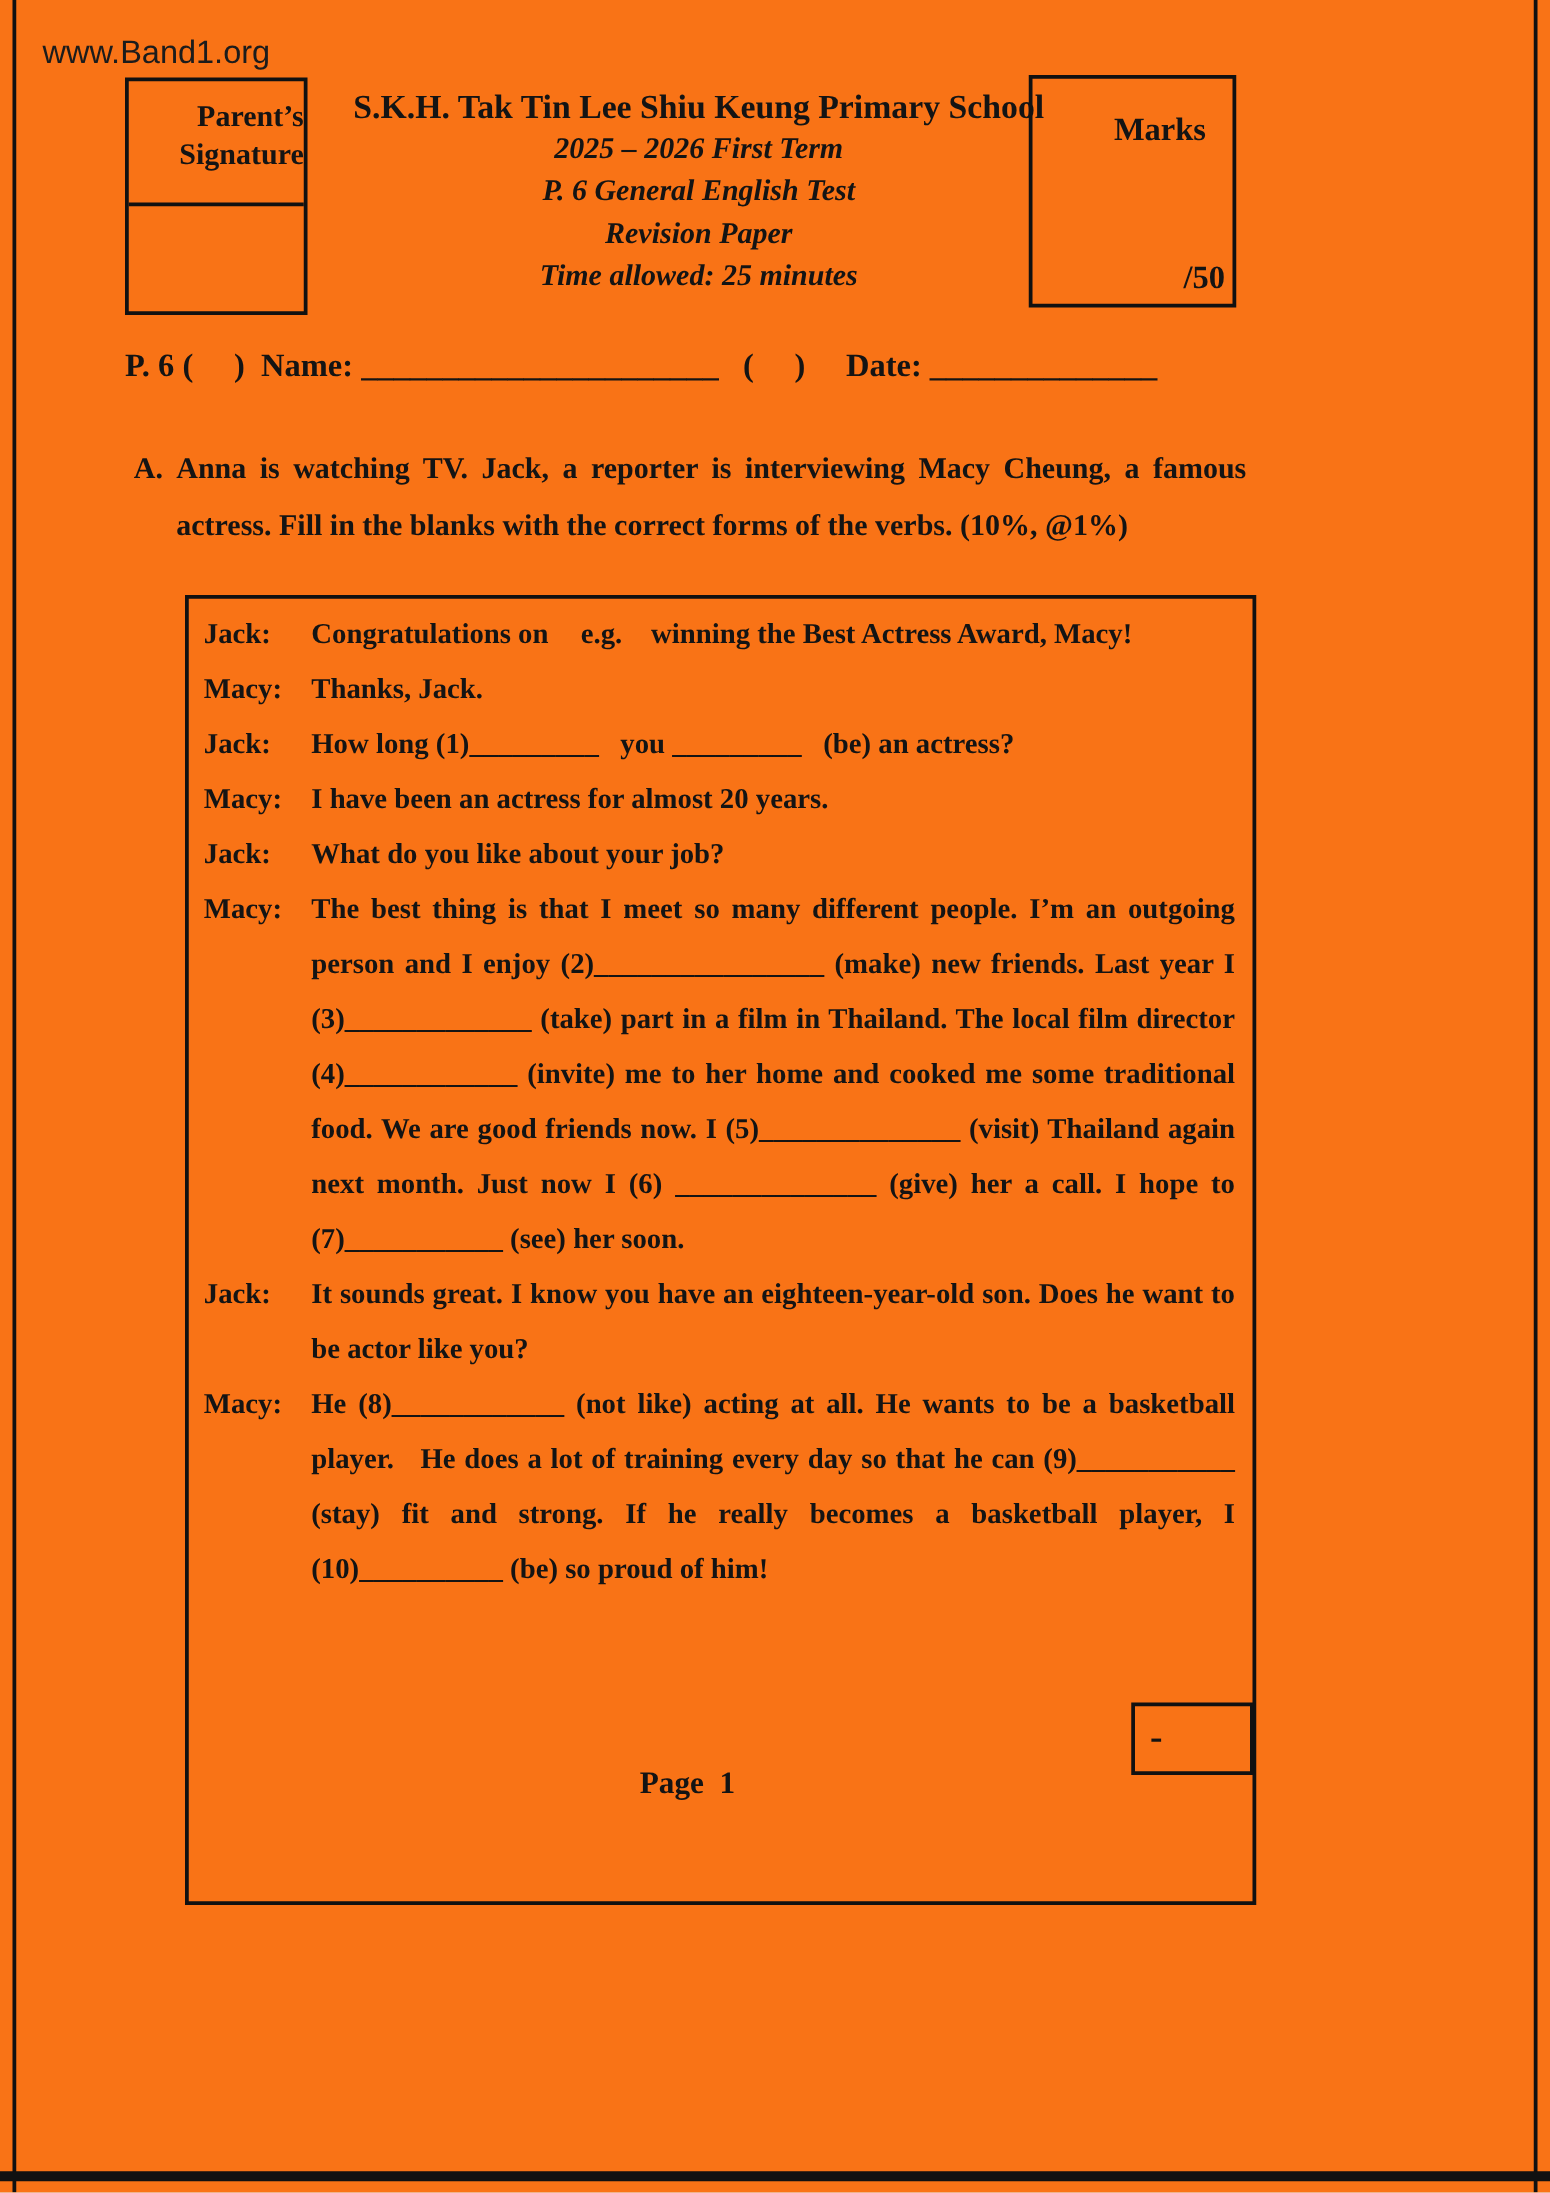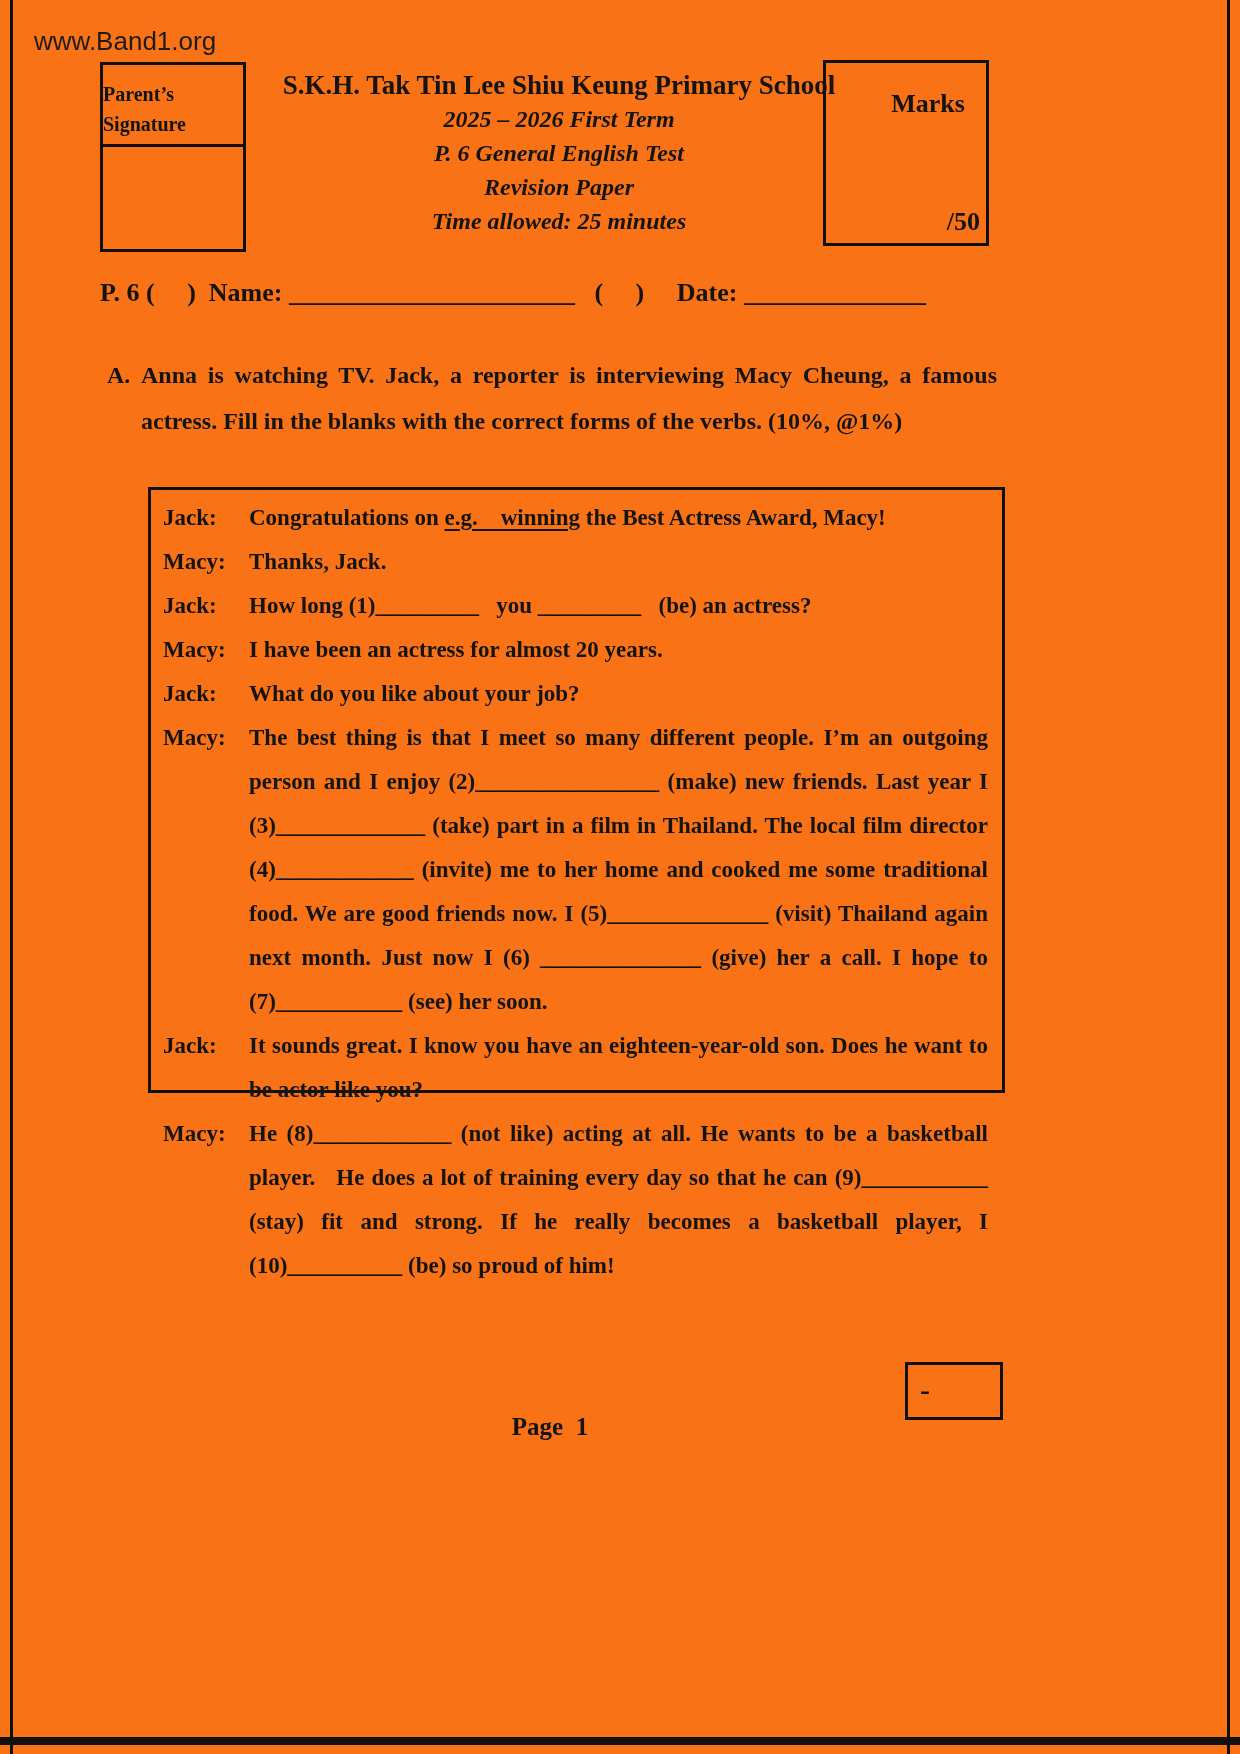--- a/index.html
+++ b/index.html
@@ -26,23 +26,23 @@
     font-weight: normal; font-size: 26px; color: #1c1c1c;
   }
 
   
   .sig-box {
     position: absolute; left: 100px; top: 62px;
     width: 146px; height: 190px;
     border: 3px solid #111;
   }
   .sig-label {
-    display: block; text-align: left;
-    font-size: 20px; line-height: 30px; padding-top: 14px;
-    height: 82px; border-bottom: 3px solid #111;
+    display: block; text-align: right;
+    font-size: 24px; line-height: 30px; padding-top: 14px;
+    height: 100px; border-bottom: 3px solid #111;
     white-space: pre-line;
   }
 
   
   .header-block {
     position: absolute; left: 246px; top: 68px; width: 626px;
     text-align: center;
   }
   .h-school { font-size: 27px; line-height: 34px; }
   .h-line   { font-size: 24px; line-height: 34px; font-style: italic; }
@@ -65,29 +65,29 @@
   
   .section-a {
     position: absolute; left: 107px; top: 352px; width: 890px;
     display: flex;
   }
   .section-a-letter { width: 34px; flex-shrink: 0; font-size: 24px; line-height: 46px; }
   .section-a-text   { flex: 1; font-size: 24px; line-height: 46px; text-align: justify; }
 
   
   .dialogue-box {
-    position: absolute; left: 148px; top: 487px;
-    width: 857px; height: 606px;
+    position: absolute; left: 148px; top: 476px;
+    width: 857px; height: 1048px;
     border: 3px solid #111;
     padding: 6px 14px 6px 12px;
   }
   .d-row { display: flex; }
   .d-speaker { width: 86px; flex-shrink: 0; font-size: 23px; line-height: 44px; }
   .d-text { flex: 1; font-size: 23px; line-height: 44px; text-align: justify; }
-  .u { text-decoration: underline; text-underline-offset: 4px; }
+  .u { text-underline-offset: 4px; margin-left: 20px; }
 
   
   .page-num {
     position: absolute; left: 0; top: 1413px; width: 1100px;
     text-align: center; font-size: 25px;
   }
   .dash-box {
     position: absolute; left: 905px; top: 1362px;
     width: 98px; height: 58px;
     border: 3px solid #111;

